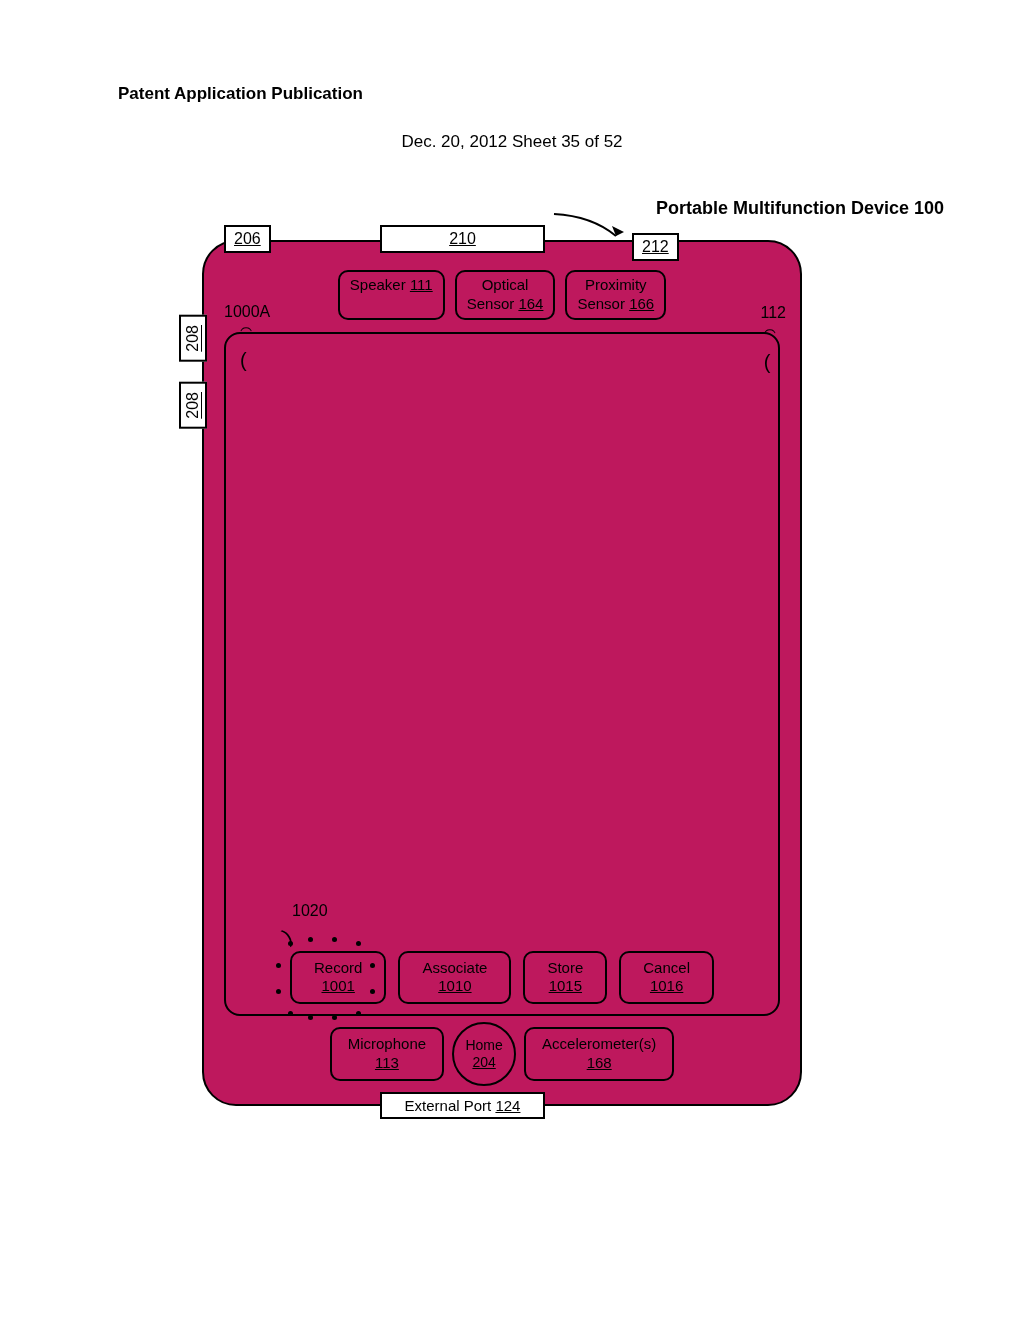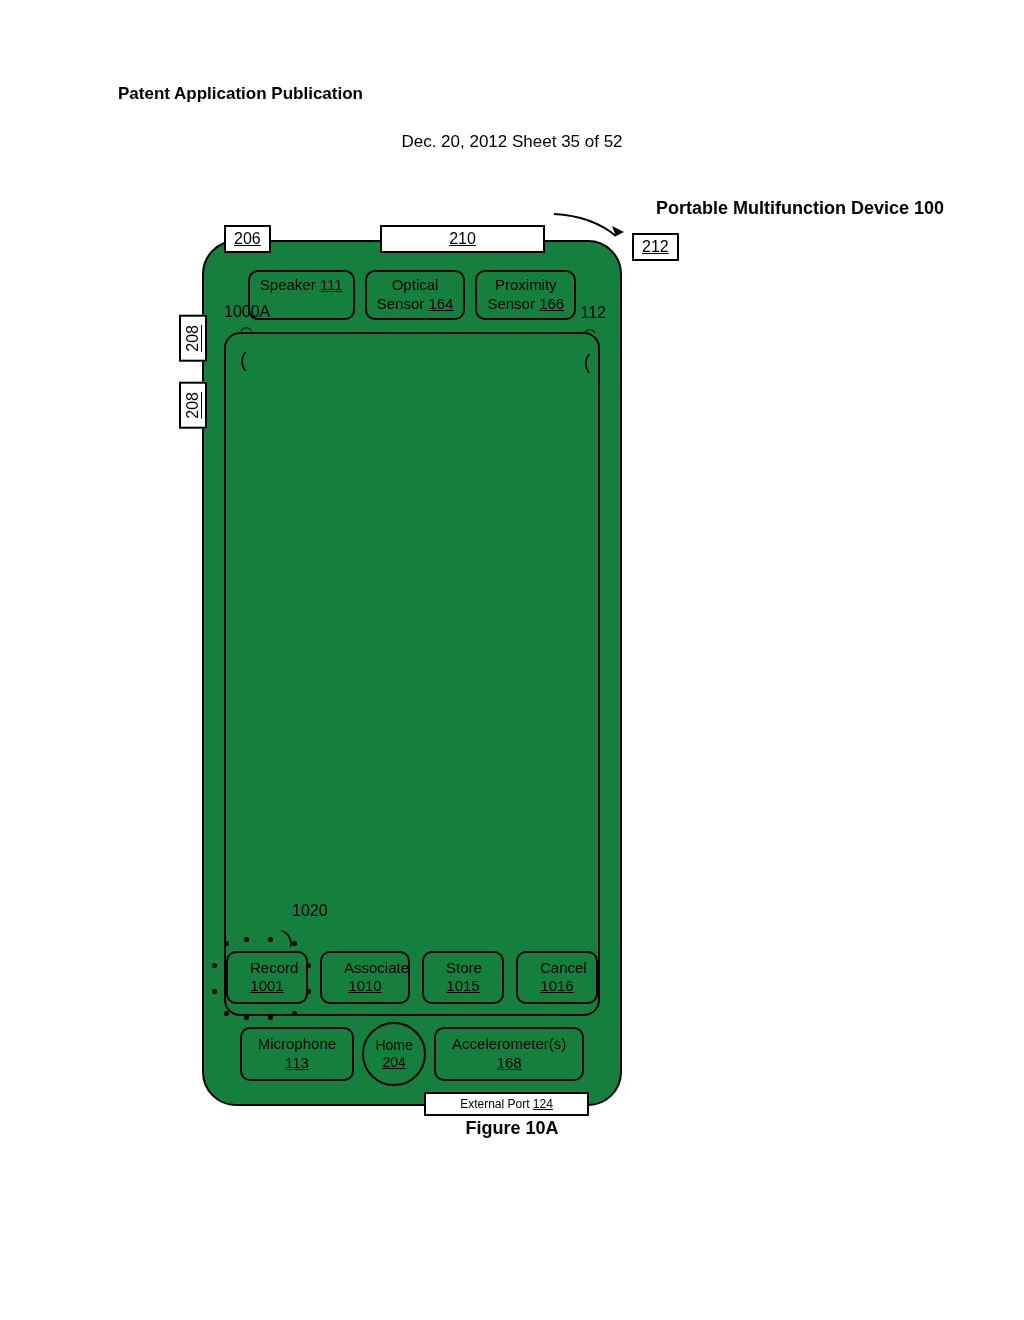--- a/index.html
+++ b/index.html
@@ -79,25 +79,25 @@
     padding: 8px 3px;
     z-index: 10;
   }
   .sl-1 { top: 315px; left: 179px; }
   .sl-2 { top: 382px; left: 179px; }
   
   .device {
     position: absolute;
     top: 240px;
     left: 202px;
-    width: 420px;
+    width: 600px;
     height: 866px;
     border: 2.5px solid #000;
     border-radius: 34px;
-    background: #15803d;
+    background: #be185d;
   }
   
   .sensor-row {
     position: absolute;
     top: 28px;
     left: 0;
     width: 100%;
     display: flex;
     justify-content: center;
     gap: 10px;
@@ -217,25 +217,24 @@
     flex-direction: column;
     justify-content: center;
     line-height: 1.2;
   }
   .home-circle .num { text-decoration: underline; }
   
   .ext-port {
     position: absolute;
     border: 2px solid #000;
     background: #fff;
-    font-size: 12px;
+    font-size: 15px;
     text-align: center;
     padding: 3px 8px;
     z-index: 10;
-    margin-left: 44px;
   }
   .ext-port .num { text-decoration: underline; }
   
   .figcap {
     position: absolute;
     top: 1118px;
     left: 0;
     width: 1024px;
     text-align: center;
     font-size: 18px;
@@ -355,15 +354,14 @@
       </div>
     </div>
 
   </div>
 
   <div class="ext-port" style="top:1092px;left:380px;width:165px;">
     <span>External Port</span>
     <span class="num">124</span>
   </div>
 
-  <div class="figcap">Figure 10A</div>
 
 </div>
 
 </body></html>

